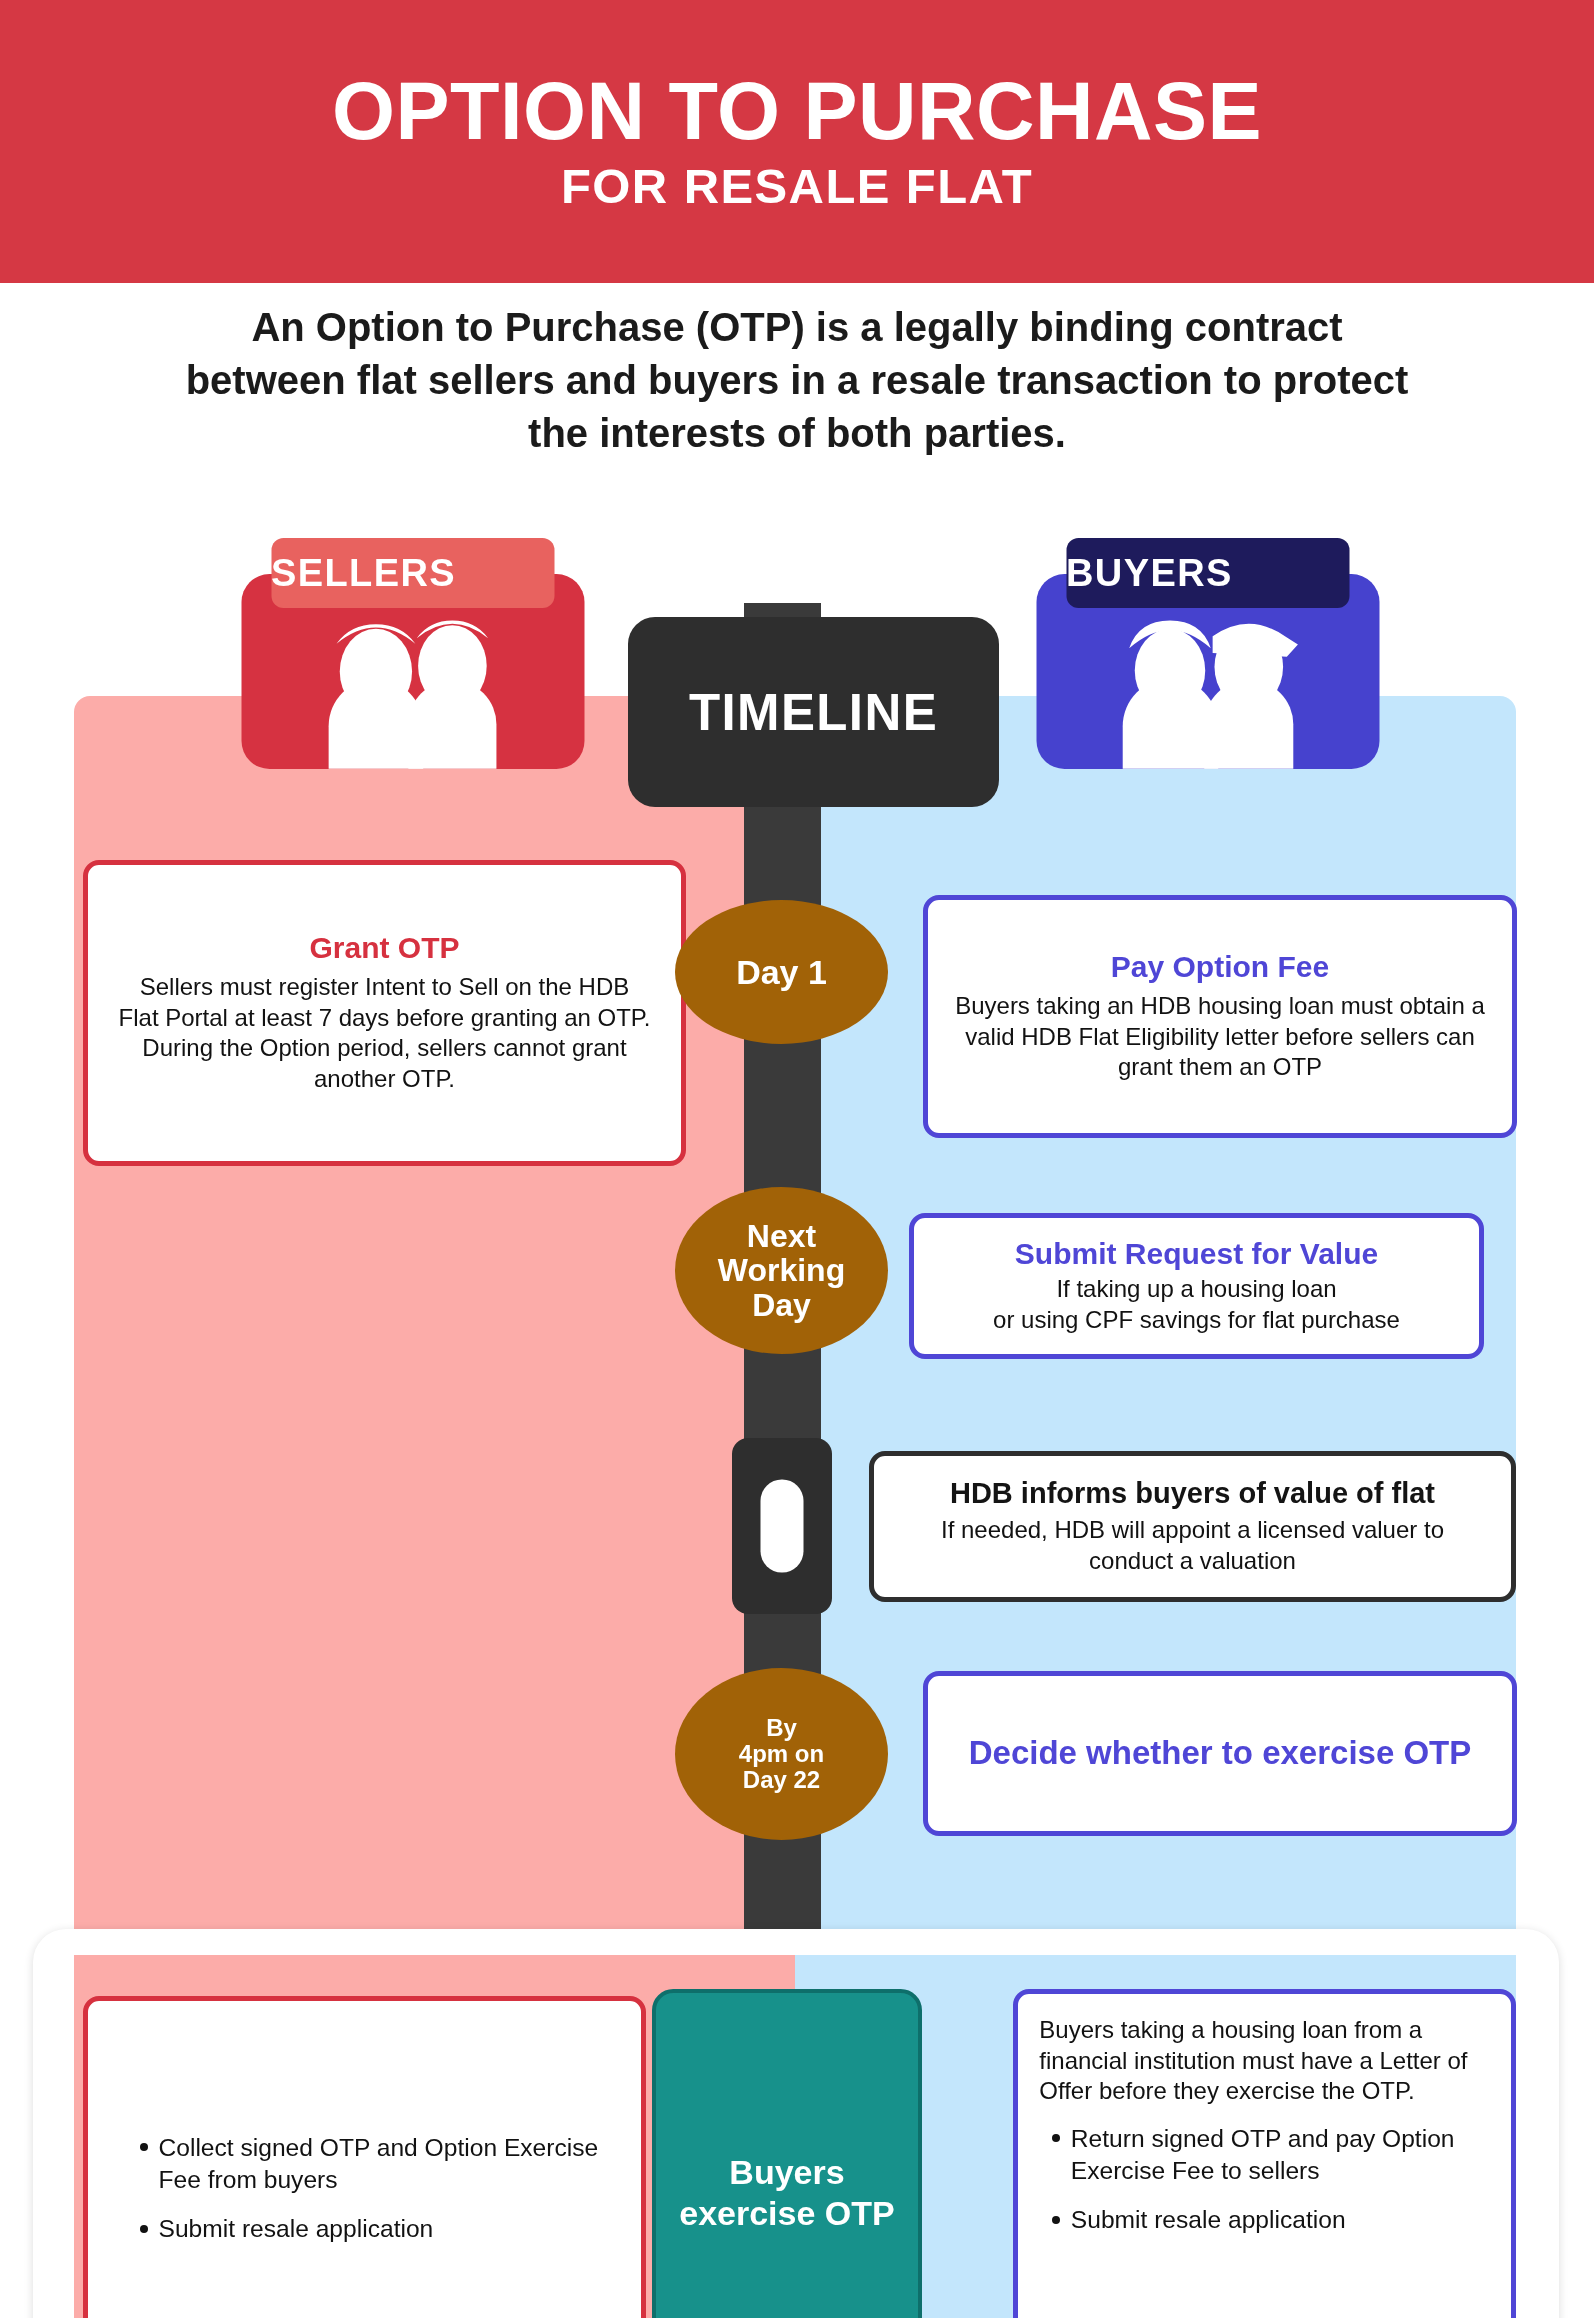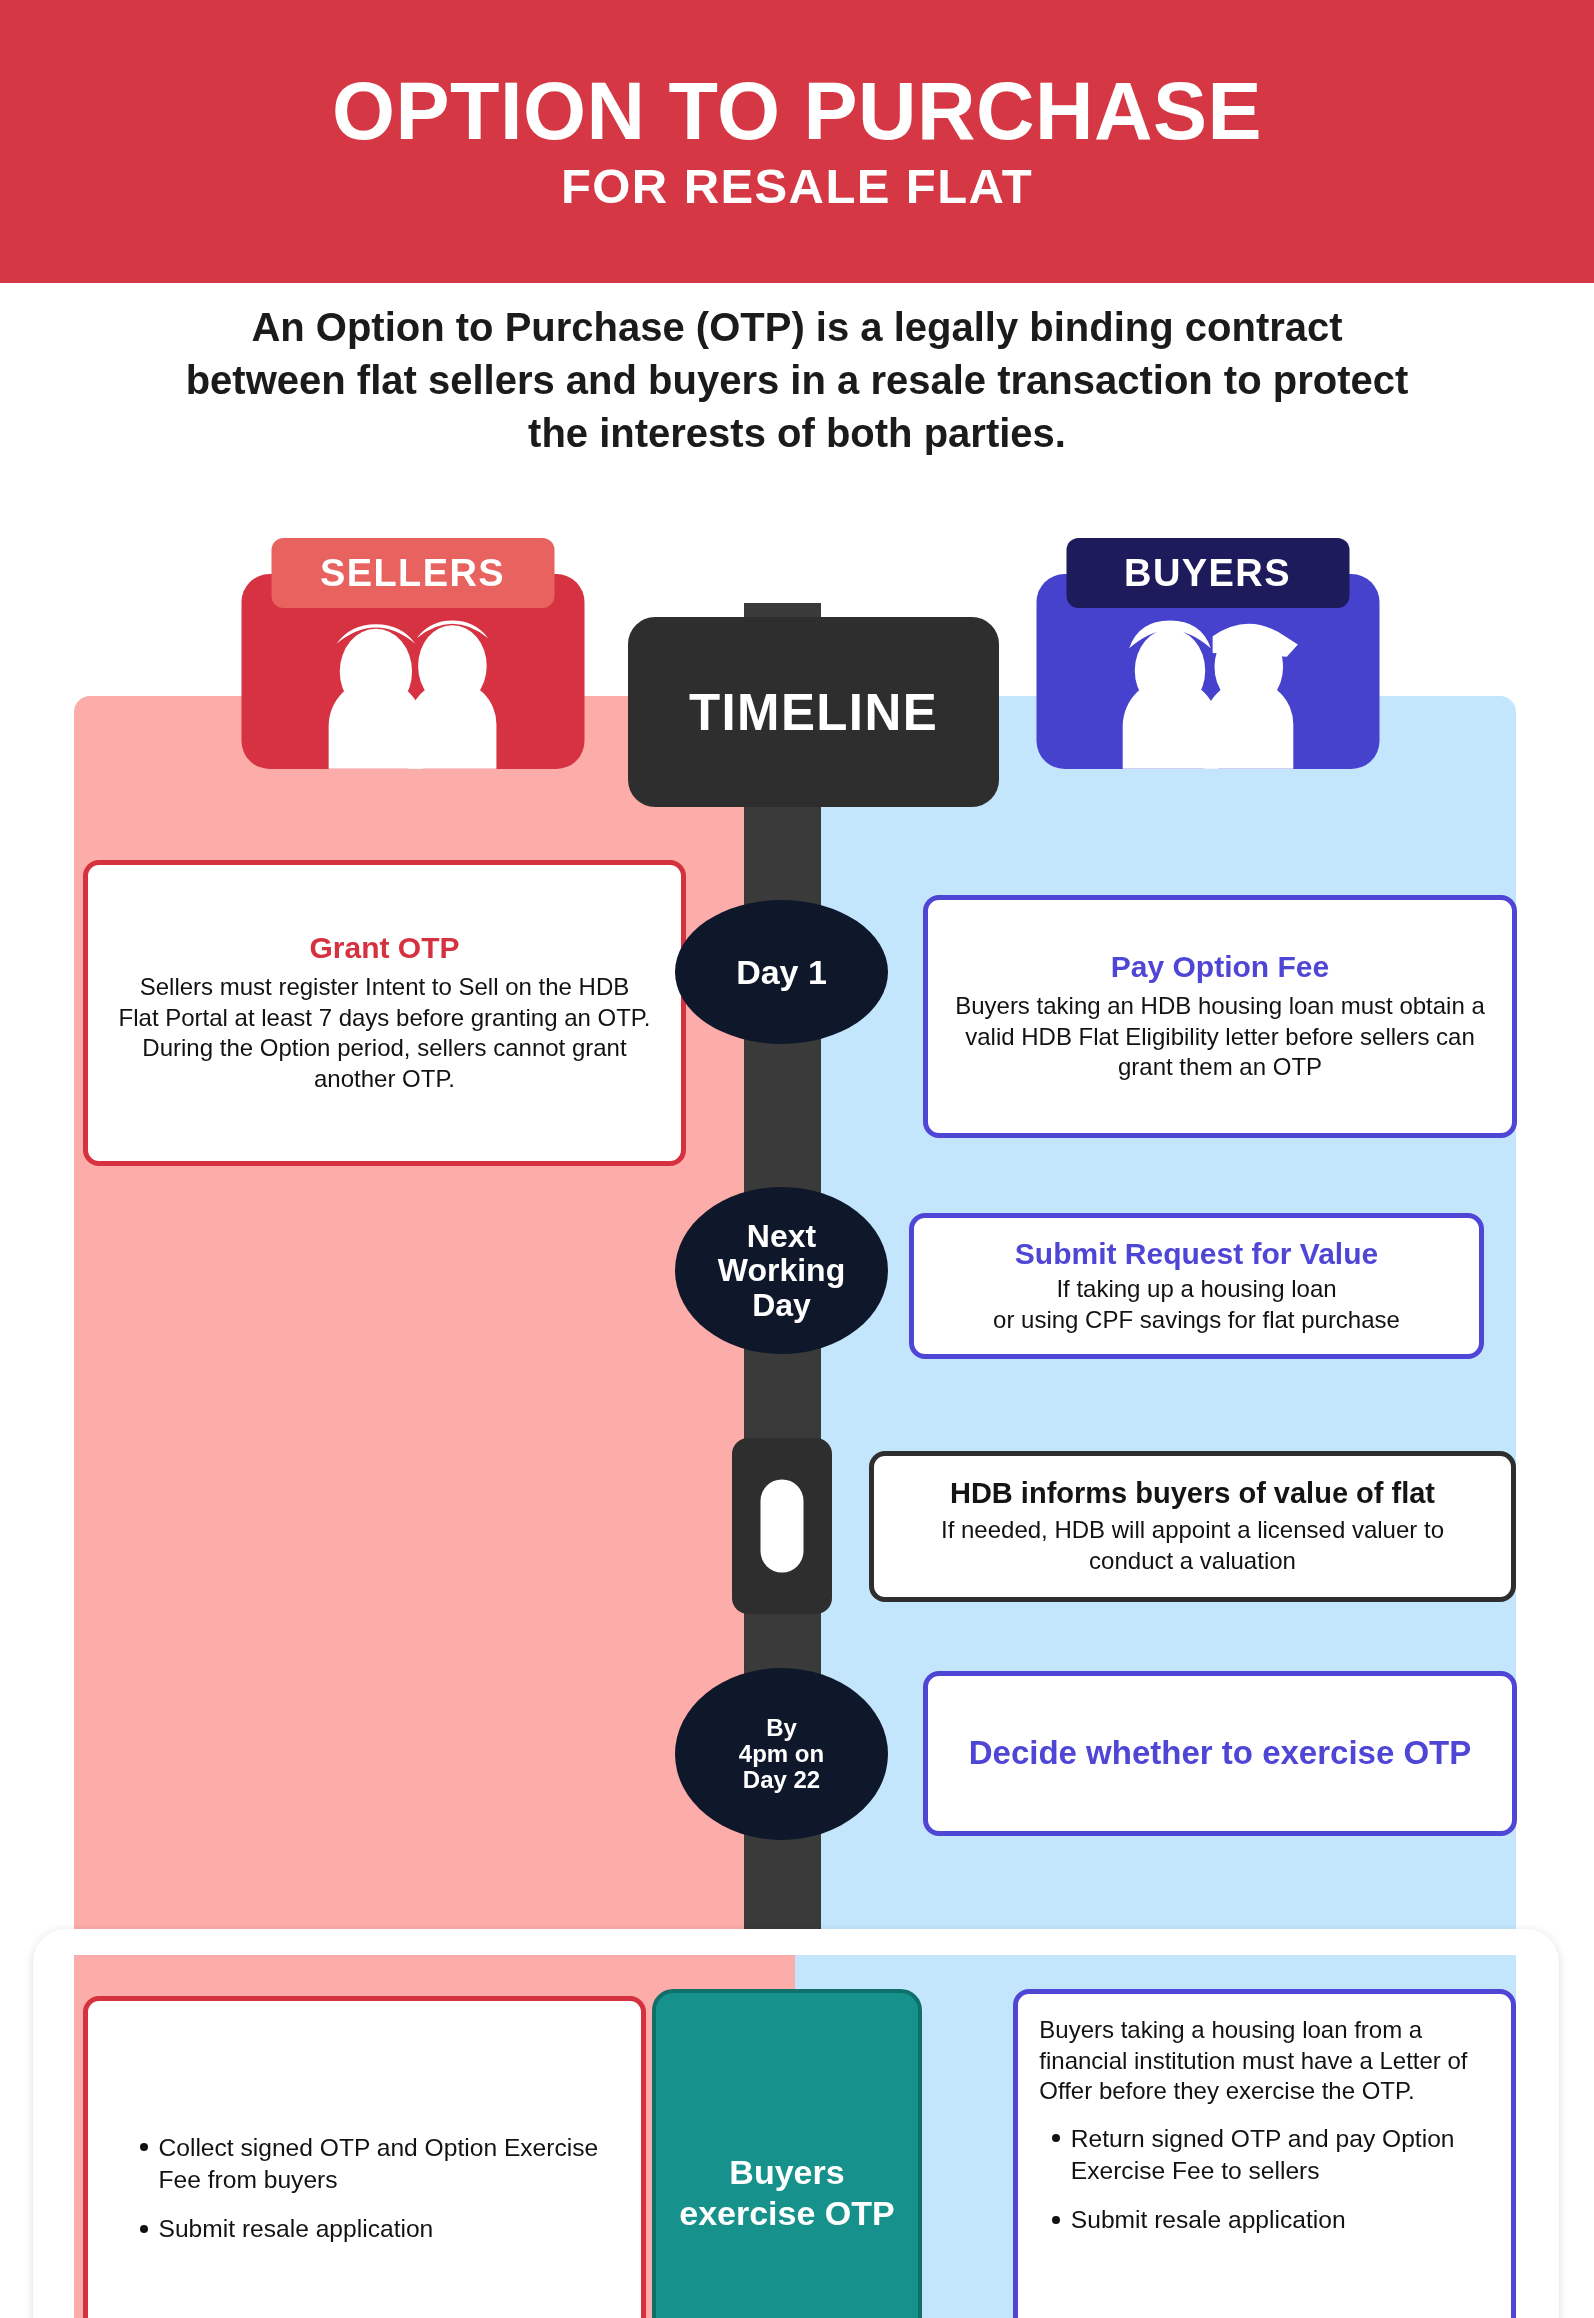--- a/index.html
+++ b/index.html
@@ -47,21 +47,21 @@
   .spine{
     position:absolute;left:744px;top:603px;width:77px;height:2326px;
     background:#3A3A3A;
   }
 
   
   .badge-col{position:absolute;}
   .badge-tab{
     position:absolute;left:50%;transform:translateX(-50%);top:0;
     width:283px;height:70px;border-radius:12px;
-    display:flex;align-items:center;justify-content:center;
+    display:flex;align-items:center;justify-content:flex-start;
     color:#fff;font-weight:bold;font-size:38px;letter-spacing:1.4px;z-index:3;
   }
   .badge-card{
     position:absolute;top:36px;left:50%;transform:translateX(-50%);
     width:343px;height:195px;border-radius:28px;z-index:2;
     overflow:hidden;
   }
   .sellers-tab{background:#E8625F;}
   .sellers-card{background:#D63241;}
   .buyers-tab{background:#1E1B5C;}
@@ -72,21 +72,21 @@
     background:#2E2E2E;border-radius:27px;z-index:4;
     display:flex;align-items:center;justify-content:center;
   }
   .timeline-card span{color:#fff;font-weight:bold;font-size:51px;letter-spacing:1.4px;}
 
   
   .people{position:absolute;left:0;top:0;width:100%;height:100%;}
 
   
   .marker{
-    position:absolute;background:#0f172a;border-radius:50%;z-index:6;
+    position:absolute;background:#a16207;border-radius:50%;z-index:6;
     display:flex;align-items:center;justify-content:center;text-align:center;
     color:#ffffff;font-weight:bold;line-height:1.08;
   }
 
   
   .card{
     position:absolute;background:#ffffff;border-radius:16px;
     box-sizing:border-box;z-index:5;
     display:flex;flex-direction:column;justify-content:center;
   }

